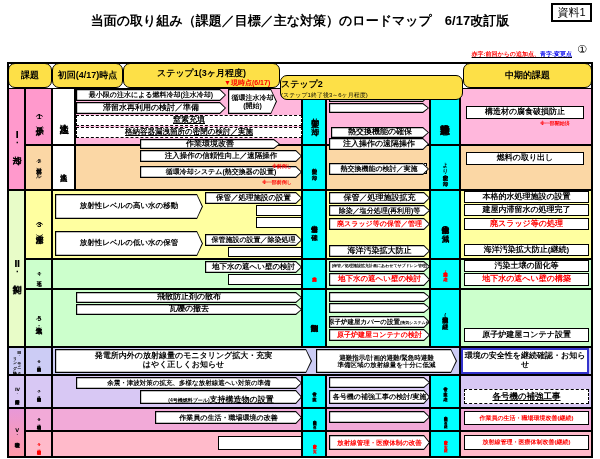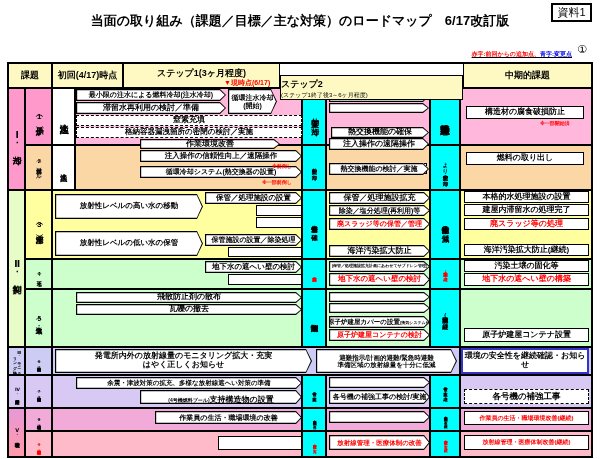--- a/index.html
+++ b/index.html
@@ -8,29 +8,29 @@
   .cell{position:absolute;box-sizing:border-box;border:1px solid #000;}
   .flexc{display:flex;align-items:center;justify-content:center;text-align:center;}
   .vt{writing-mode:vertical-rl;text-orientation:upright;line-height:1.05;}
   .ar{position:absolute;box-sizing:border-box;background:#000;display:flex;align-items:center;justify-content:center;
       clip-path:polygon(0 0,calc(100% - 6px) 0,100% 50%,calc(100% - 6px) 100%,0 100%);}
   .ar>.in{position:absolute;inset:1.2px;background:#fff;
       clip-path:polygon(0 0,calc(100% - 5px) 0,100% 50%,calc(100% - 5px) 100%,0 100%);}
   .ar>.tx{position:relative;z-index:1;white-space:nowrap;line-height:1.1;font-weight:bold;text-align:center;}
   .wrap>.tx{white-space:normal;}
   .bx{position:absolute;box-sizing:border-box;border:1px solid #000;background:#fff;display:flex;align-items:center;justify-content:center;white-space:nowrap;font-weight:bold;text-align:center;line-height:1.1;}
-  .dashb{border-style:dashed;}
+  .dashb{border-style:dashed;text-decoration:underline;}
   .red{color:#f00;}
   .blue{color:#00e;}
   .note{position:absolute;font-size:5px;color:#f00;white-space:nowrap;font-weight:bold;z-index:3;}
   .f35{font-size:3.5px}.f4{font-size:4px}.f45{font-size:4.5px}.f5{font-size:5px}.f55{font-size:5.5px}
   .f6{font-size:6px}.f65{font-size:6.5px}.f7{font-size:7px}.f75{font-size:7.5px}.f8{font-size:8px}
   .f85{font-size:8.5px}.f9{font-size:9px}.f95{font-size:9.5px}.f11{font-size:11px}.f13{font-size:13px}
   .outer{position:absolute;left:7px;top:62px;width:586px;height:396px;border:2px solid #000;box-sizing:border-box;pointer-events:none;z-index:4;background:transparent;}
-  .hdr{background:#fef9c3;z-index:1;}
+  .hdr{background:#fde047;z-index:1;border-radius:7px;}
   .b{font-weight:bold;}
 </style>
 </head>
 <body>
 
 <div id="page">
 
   <div style="position:absolute;left:0;top:12px;width:600px;" class="flexc f13 b">当面の取り組み（課題／目標／主な対策）のロードマップ　6/17改訂版</div>
   <div style="position:absolute;left:551px;top:3px;width:41px;height:19px;border:2px solid #000;box-sizing:border-box;" class="flexc f11">資料1</div>
   <div style="position:absolute;left:572px;top:43px;width:20px;" class="flexc f11">①</div>

